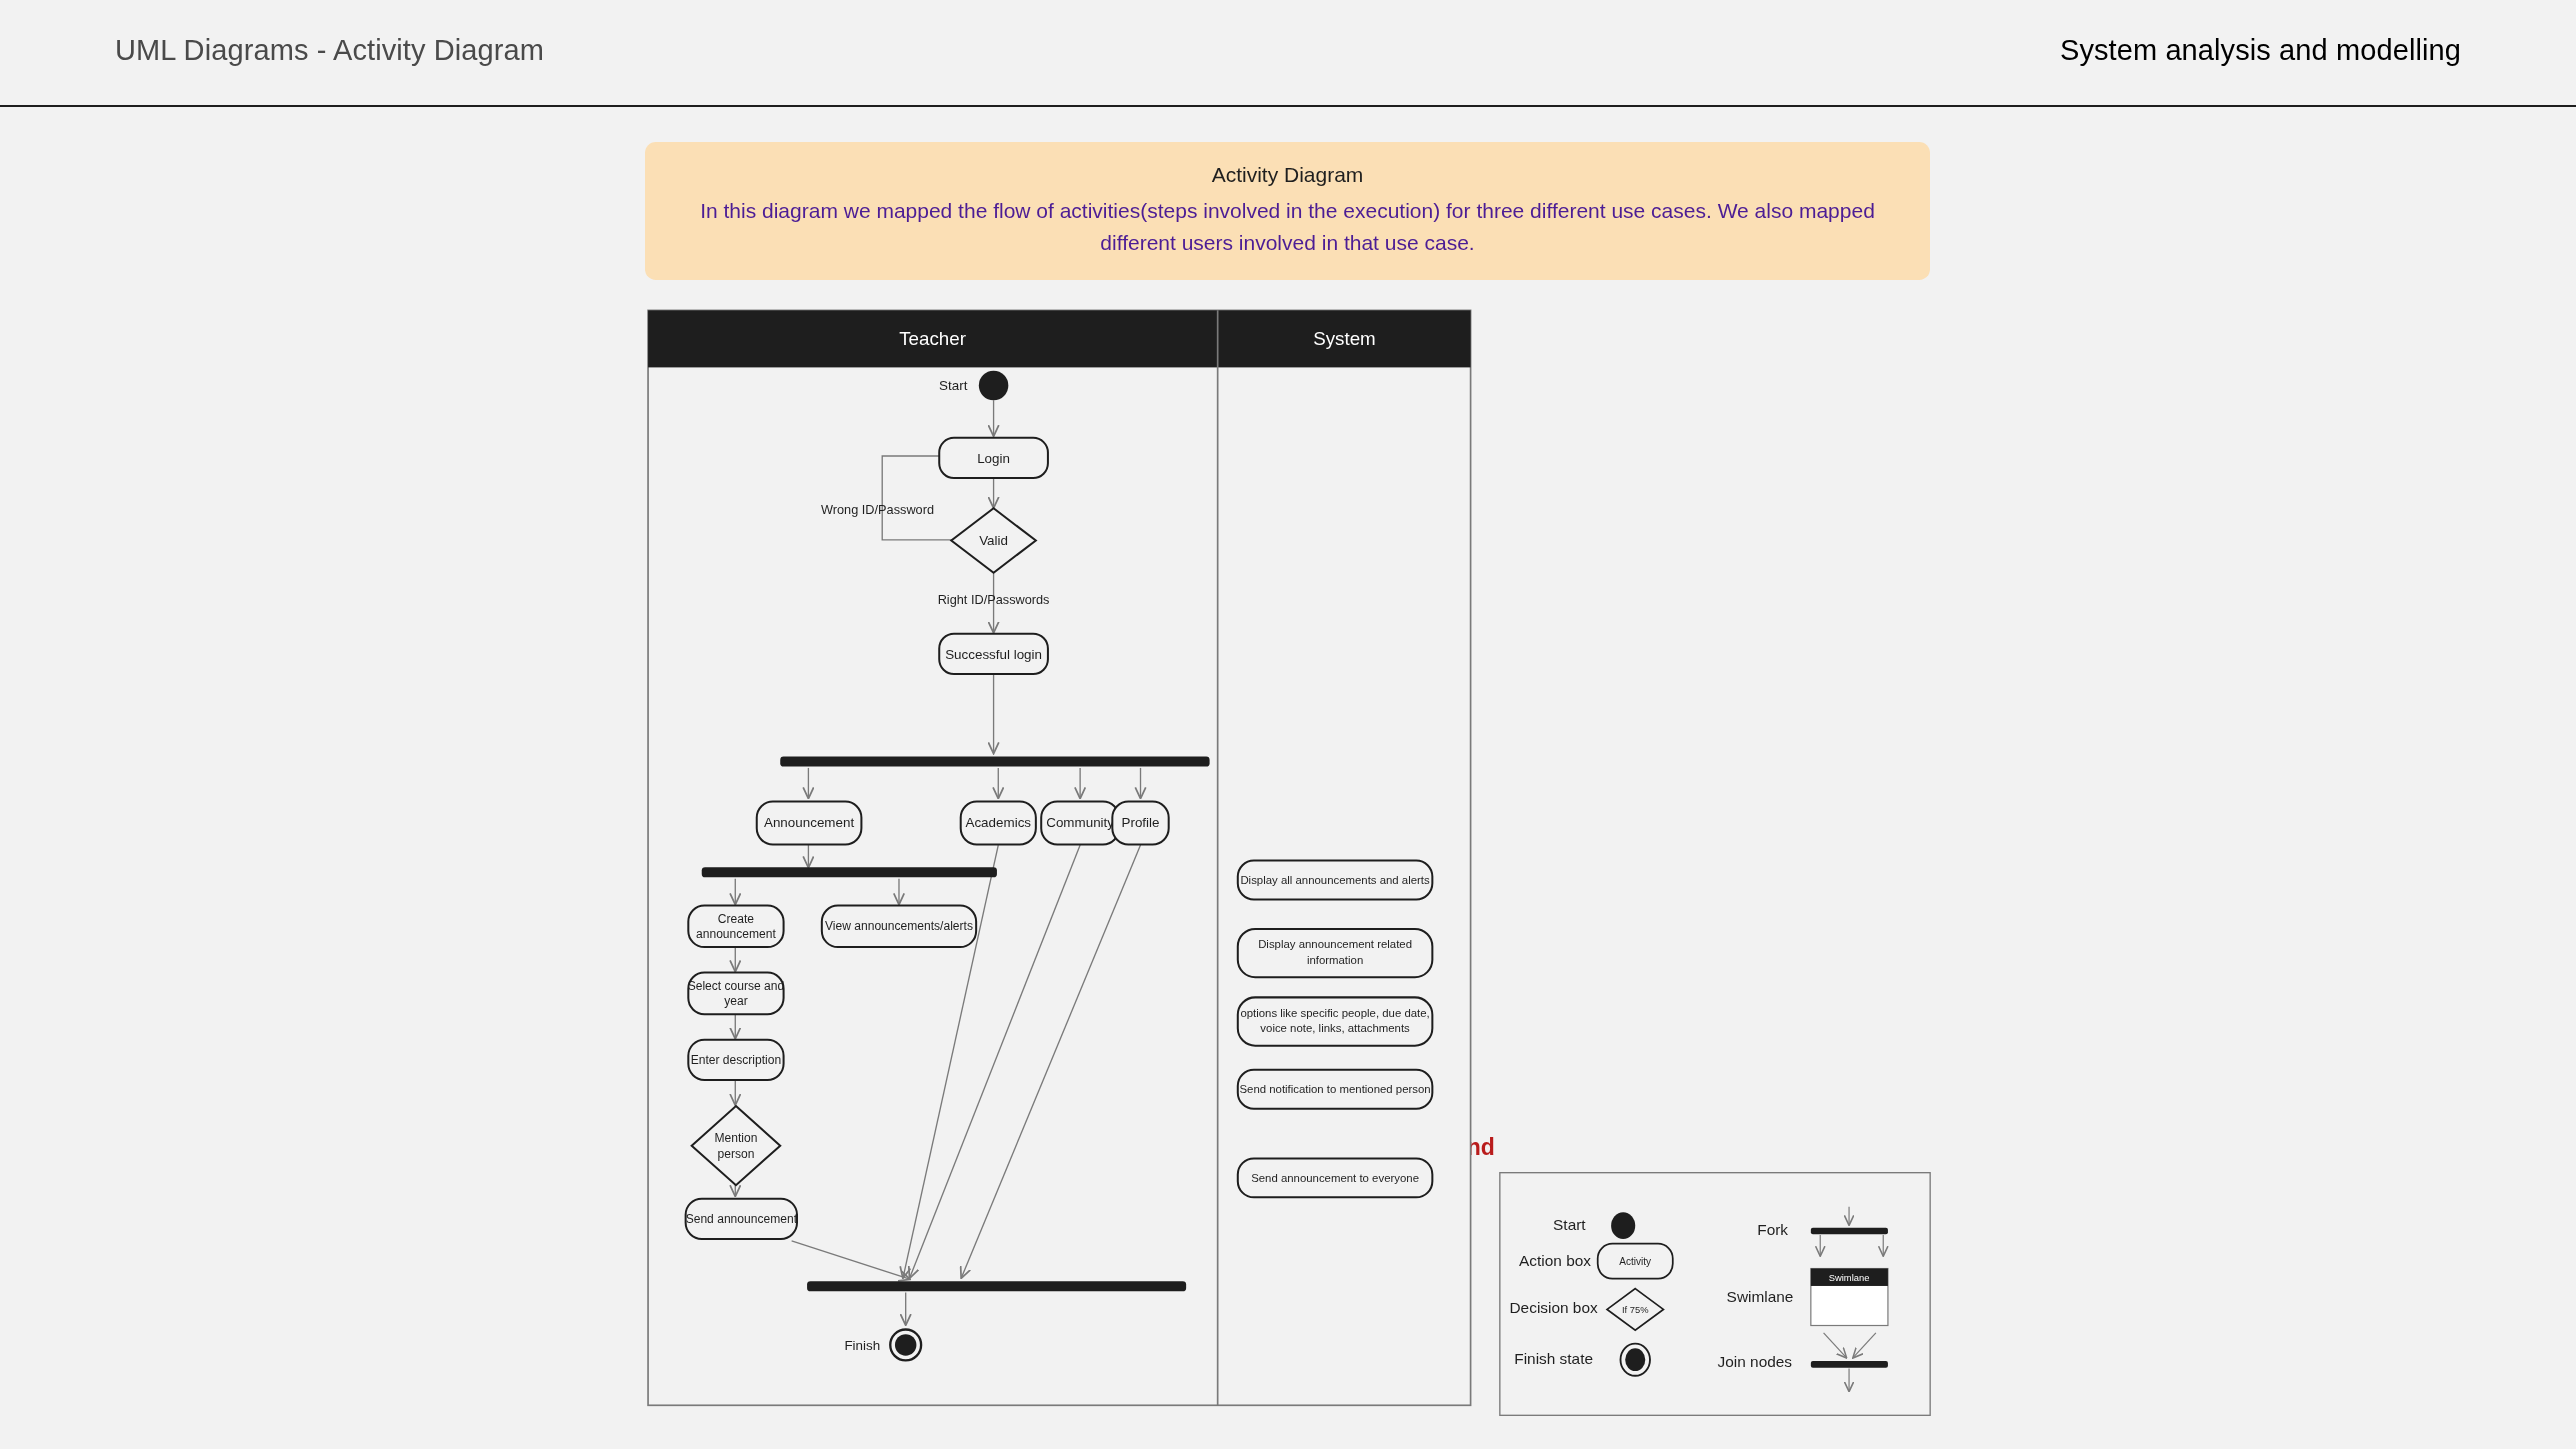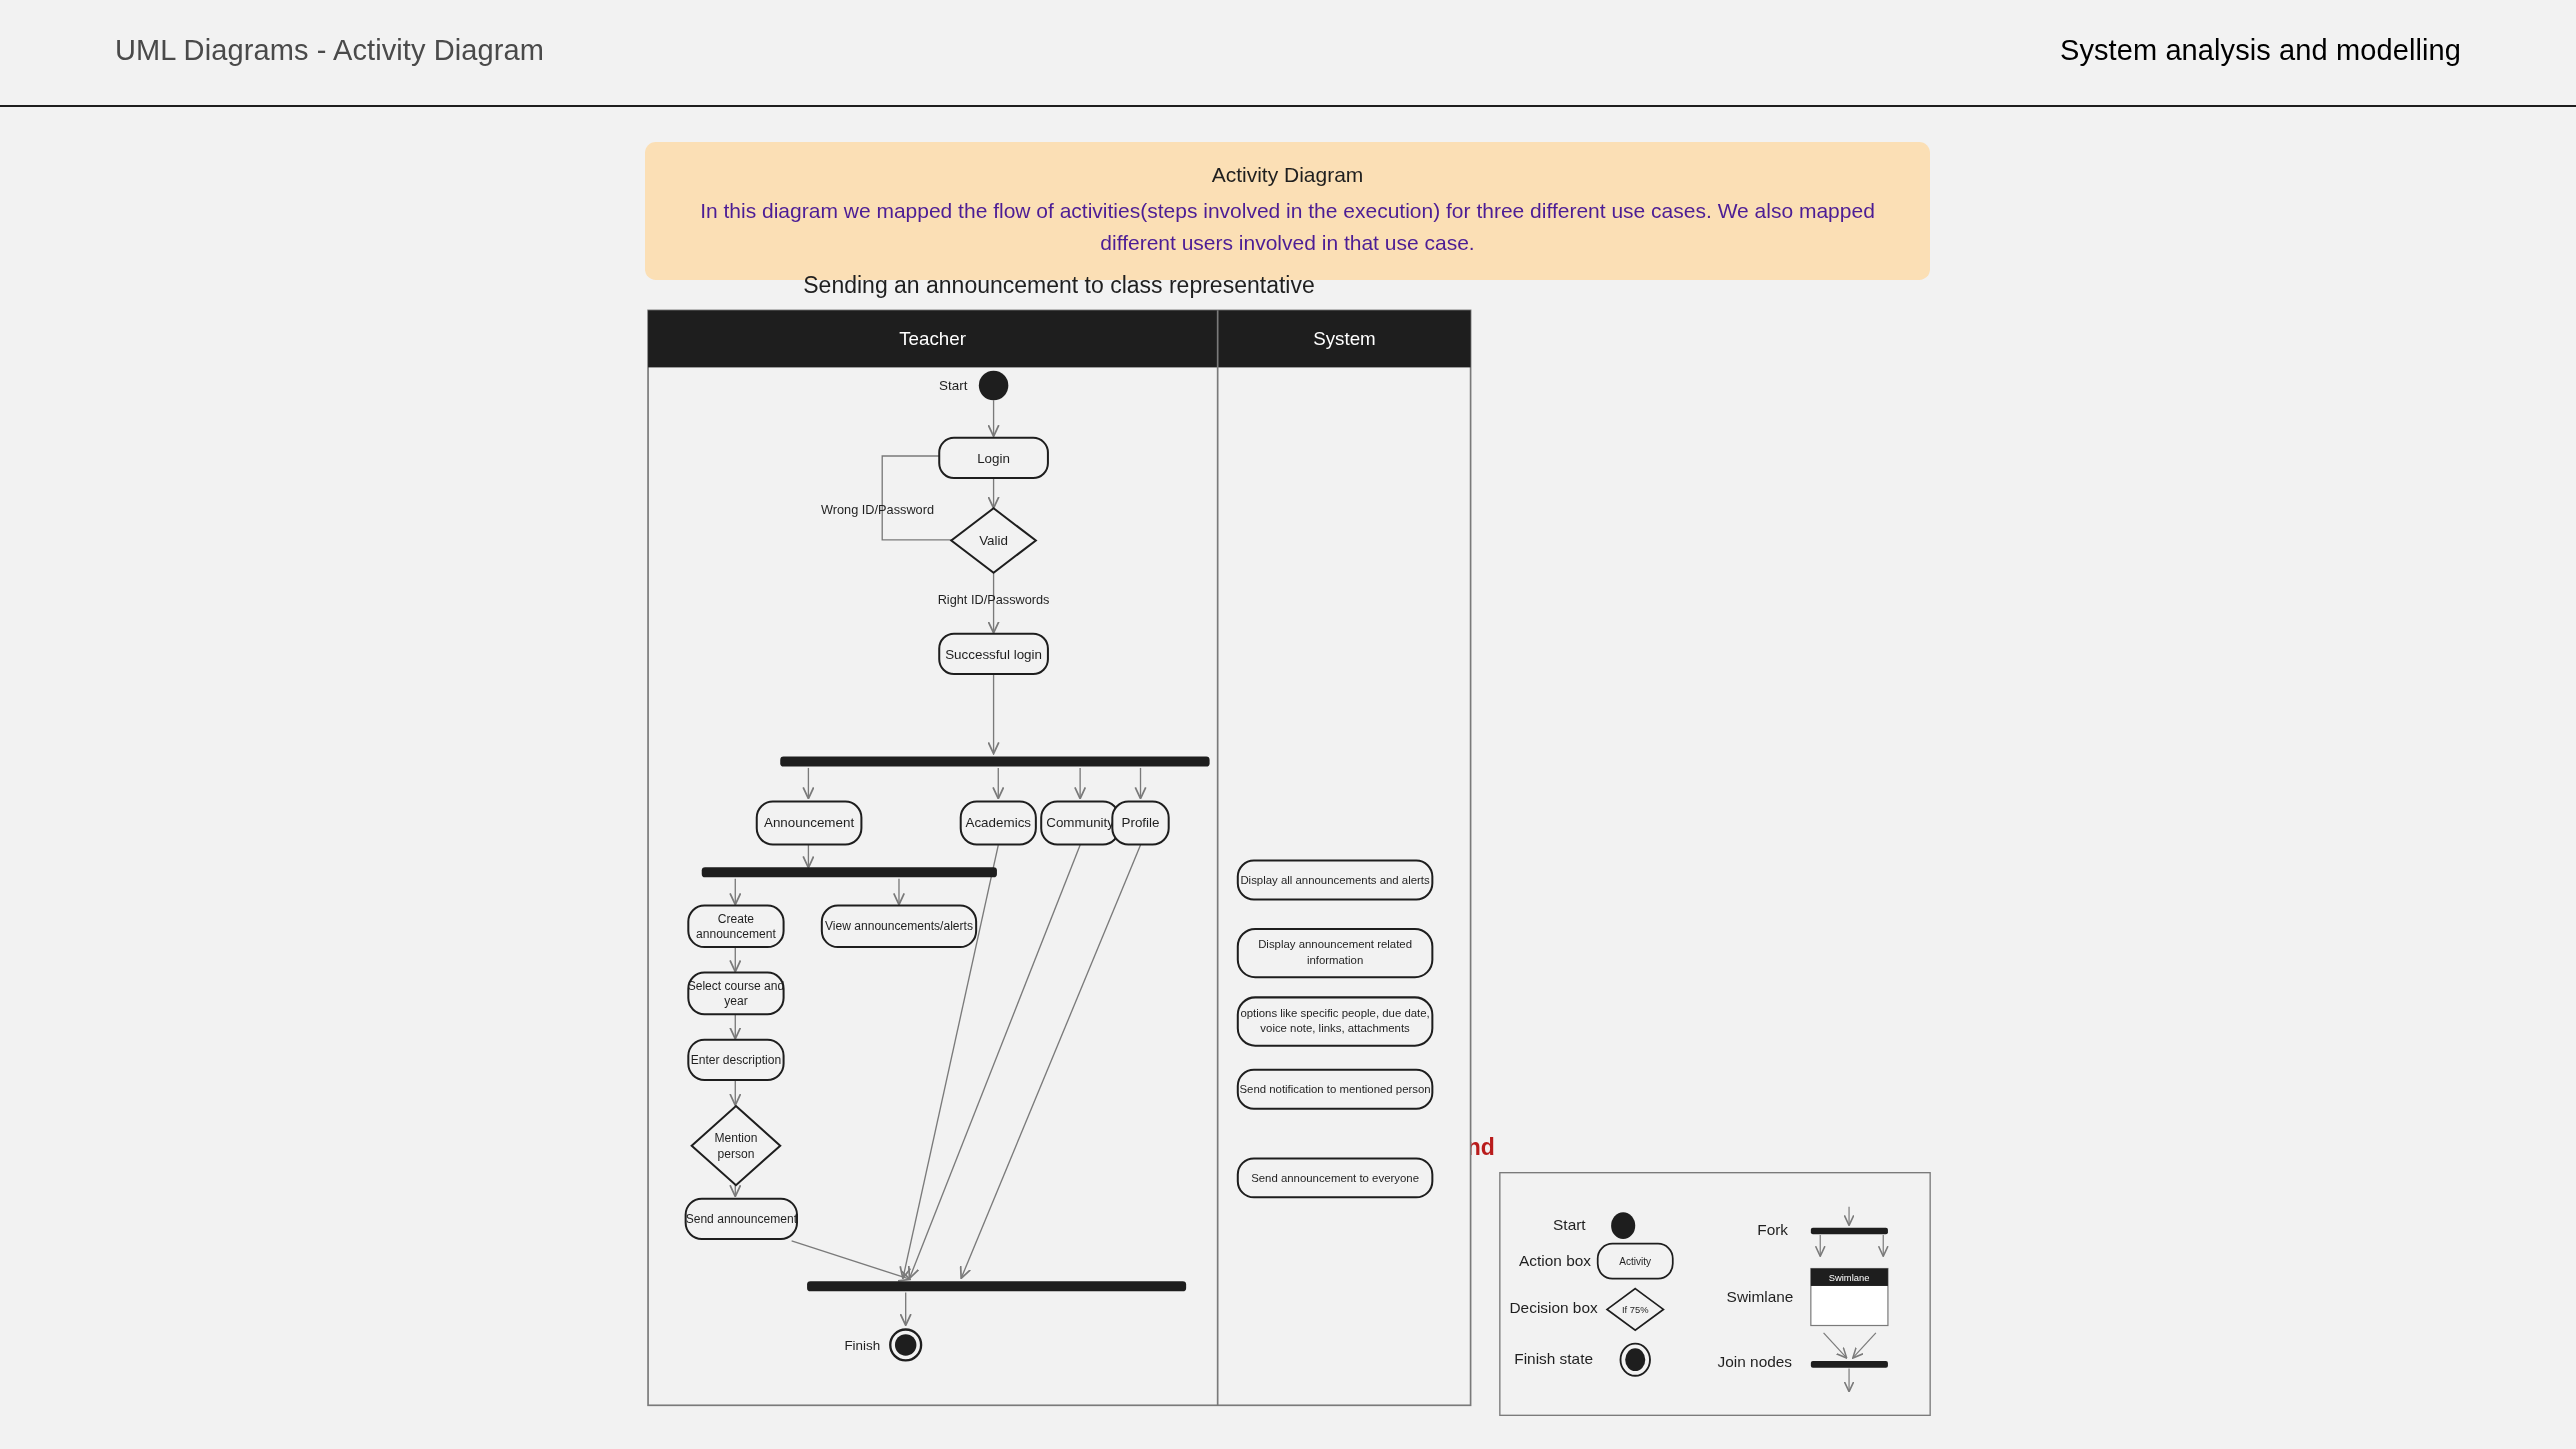--- a/index.html
+++ b/index.html
@@ -100,21 +100,20 @@
   <div id="topbar">
     <div id="app-title">UML Diagrams - Activity Diagram</div>
     <div id="course-title">System analysis and modelling</div>
   </div>
 
   <div id="banner">
     <div id="banner-title">Activity Diagram</div>
     <div id="banner-body">In this diagram we mapped the flow of activities(steps involved in the execution) for three different use cases. We also mapped different users involved in that use case.</div>
   </div>
 
-  <div id="diagram-title">Sending an announcement to class representative</div>
 
   <div id="legend-title">Legend</div>
 
   <svg id="diagram-svg" width="832" height="1107" viewBox="0 0 1240 1650">
     <defs>
       <marker id="arrow" markerWidth="9" markerHeight="9" refX="8" refY="4.5" orient="auto" markerUnits="strokeWidth">
         <path d="M0,0.6 L8.4,4.5 L0,8.4" fill="none" stroke="#7a7a7a" stroke-width="1.3"></path>
       </marker>
     </defs>
 

